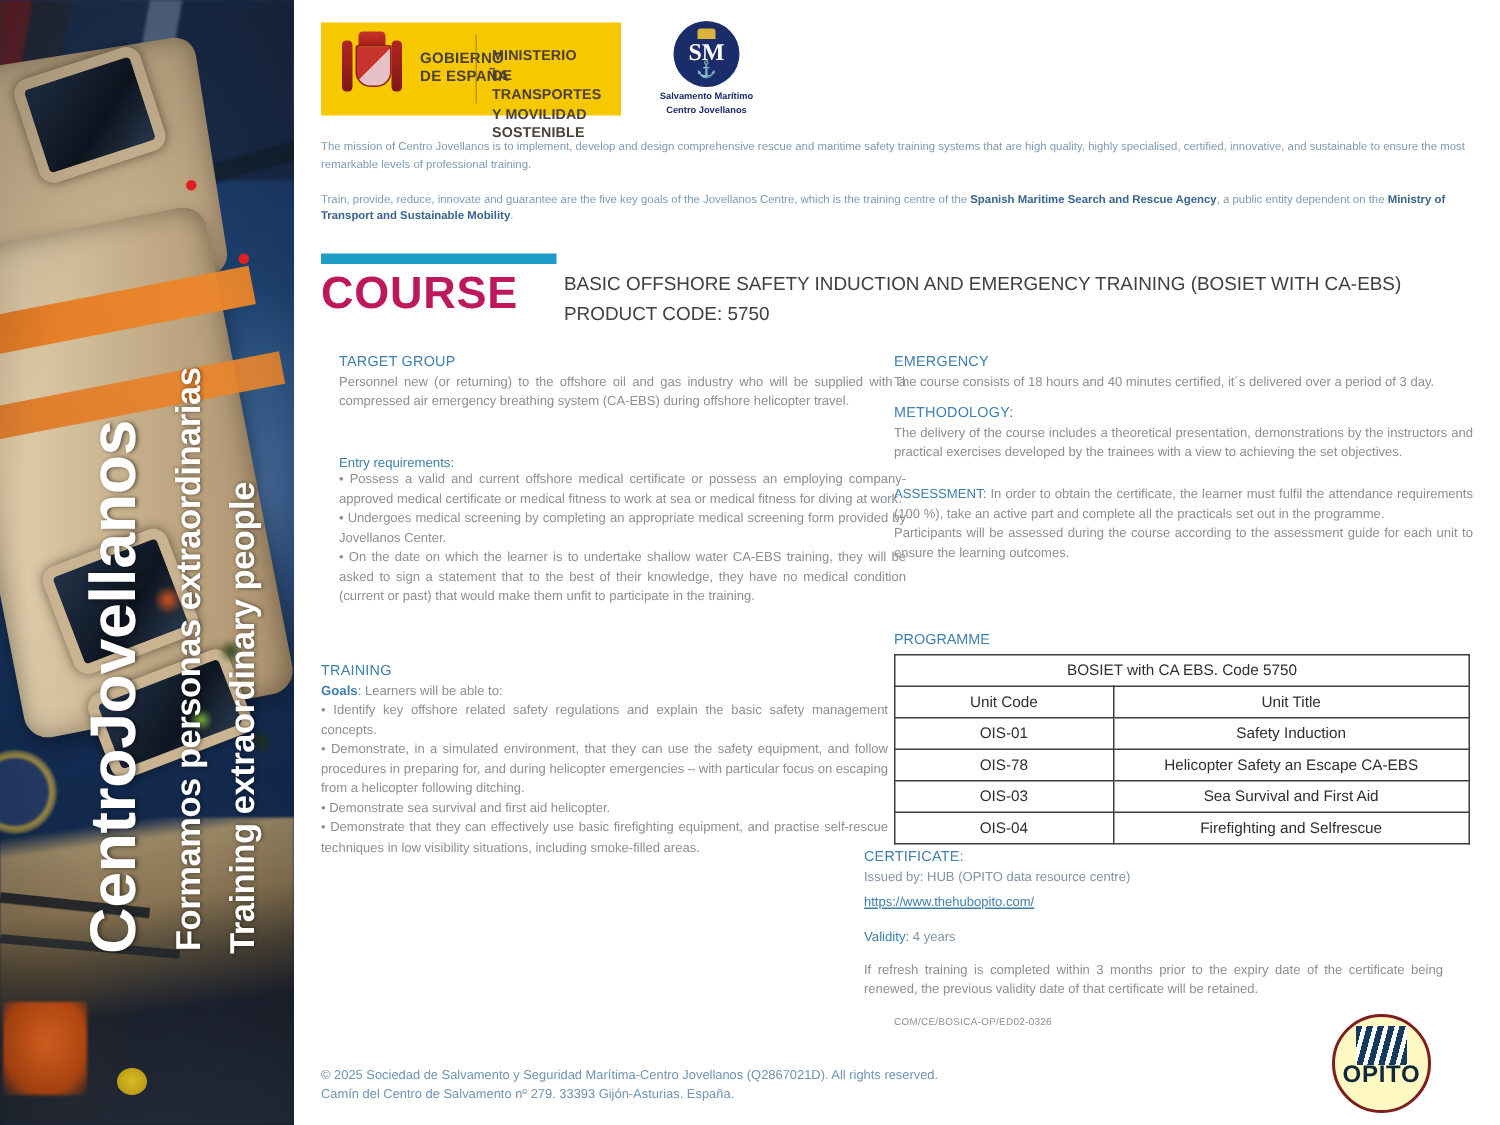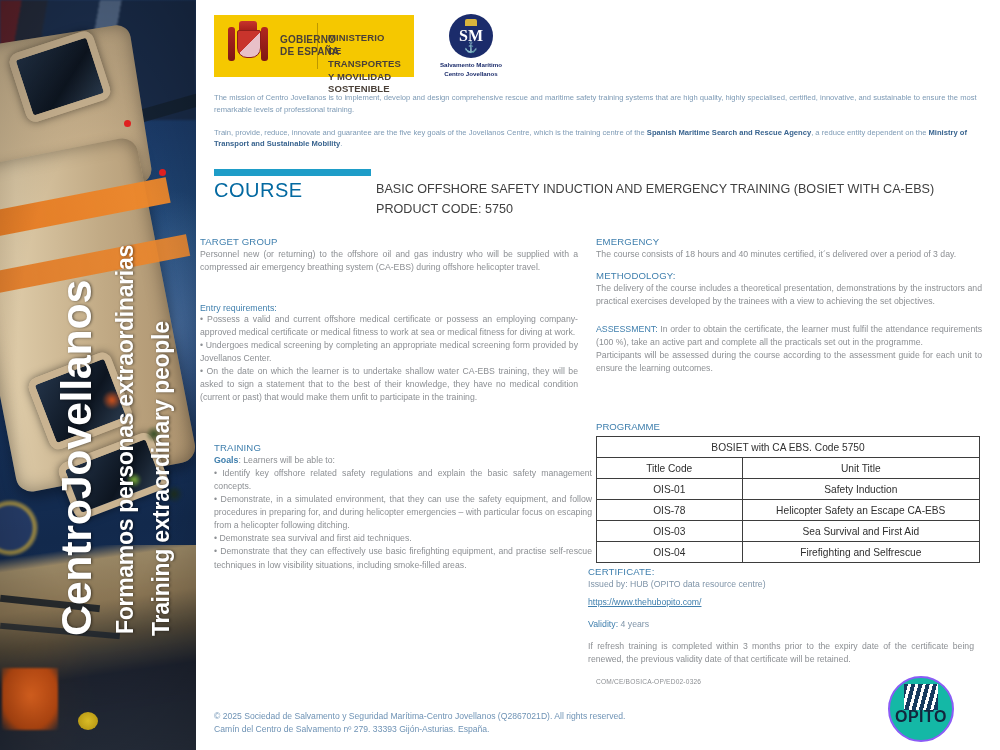--- a/index.html
+++ b/index.html
@@ -241,31 +241,31 @@
   #mission p { margin: 4px 0 11px 0; }
   #mission b { color:#3a6590; }
 
   
   #teal-bar {
     position: absolute; left: 18px; top: 169px;
     width: 157px; height: 7px; background: #1e9dc8;
   }
   #course-word {
     position: absolute; left: 18px; top: 179px;
-    font-size: 20px; font-weight: normal; color: #0369a1;
+    font-size: 30px; font-weight: bold; color: #be185d;
     letter-spacing: .5px;
   }
   #course-title {
     position: absolute; left: 180px; top: 180px; width: 610px;
     color: #404040; font-size: 12.6px; line-height: 1.55;
   }
 
   
   .col { position: absolute; top: 236px; }
-  #col-left  { left: 4px;  width: 378px; }
+  #col-left  { left: 30px;  width: 378px; }
   #col-right { left: 400px; width: 386px; }
 
   .sec-head {
     color: #3f7fad; font-size: 9.6px; letter-spacing: .15px;
     margin: 0 0 1px 0;
   }
   .body-txt {
     color: #8c8f93; font-size: 8.7px; line-height: 1.5;
     text-align: justify; margin: 0;
   }
@@ -285,34 +285,34 @@
   }
   #prog-table td {
     border: 1px solid #3d3d3d;
     text-align: center;
     color: #2f2f2f;
     font-size: 10.2px;
     padding: 4.5px 2px;
   }
   #prog-table .col-code { width: 38%; }
 
-  #cert-block { position:absolute; left:392px; top:566px; width:386px; }
+  #cert-block { position:absolute; left:380px; top:566px; width:386px; }
   #cert-block .lnk {
     color:#3f7fad; text-decoration: underline; font-size:8.7px;
   }
   #doccode {
     position:absolute; left:400px; top:678px;
     color:#8c8f93; font-size:6.6px; letter-spacing:.2px;
   }
 
   
   #opito {
     position:absolute; left: 692px; top: 676px;
     width: 62px; height: 62px; border-radius: 50%;
-    border: 2px solid #8b5cf6; overflow: hidden; background:#14b8a6;
+    border: 2px solid #7f1d1d; overflow: hidden; background:#fef9c3;
   }
   #opito .bars {
     position:absolute; left: 14px; top: 6px; width: 34px; height: 26px;
     background: repeating-linear-gradient(105deg, #163a5e 0 4px, #ffffff 4px 7px);
   }
   #opito .word {
     position:absolute; left:0; right:0; top: 30px;
     text-align:center; color:#12263d;
     font-size: 16px; font-weight: bold; letter-spacing: .5px;
   }
@@ -387,21 +387,21 @@
       <div class="sm-cap">Salvamento Marítimo</div>
       <div class="sm-cap">Centro Jovellanos</div>
     </div>
   </div>
 
   <div id="mission">
     <p>
       <span>The mission of Centro Jovellanos is to implement, develop and design comprehensive rescue and maritime safety training systems that are high quality, highly specialised, certified, innovative, and sustainable to ensure the most remarkable levels of professional training.</span>
     </p>
     <p>
-      <span>Train, provide, reduce, innovate and guarantee are the five key goals of the Jovellanos Centre, which is the training centre of the </span><b>Spanish Maritime Search and Rescue Agency</b><span>, a reduce entity dependent on the </span><b>Ministry of Transport and Sustainable Mobility</b><span>.</span>
+      <span>Train, provide, reduce, innovate and guarantee are the five key goals of the Jovellanos Centre, which is the training centre of the </span><b>Spanish Maritime Search and Rescue Agency</b><span>, a public entity dependent on the </span><b>Ministry of Transport and Sustainable Mobility</b><span>.</span>
     </p>
   </div>
 
   <div id="teal-bar"></div>
   <div id="course-word">COURSE</div>
   <div id="course-title">
     <div>BASIC OFFSHORE SAFETY INDUCTION AND EMERGENCY TRAINING (BOSIET WITH CA-EBS)</div>
     <div>PRODUCT CODE: 5750</div>
   </div>
 
@@ -412,21 +412,21 @@
     <p class="body-txt">• Possess a valid and current offshore medical certificate or possess an employing company-approved medical certificate or medical fitness to work at sea or medical fitness for diving at work.</p>
     <p class="body-txt">• Undergoes medical screening by completing an appropriate medical screening form provided by Jovellanos Center.</p>
     <p class="body-txt">• On the date on which the learner is to undertake shallow water CA-EBS training, they will be asked to sign a statement that to the best of their knowledge, they have no medical condition (current or past) that would make them unfit to participate in the training.</p>
   </div>
 
   <div id="training-block">
     <div class="sec-head">TRAINING</div>
     <p class="body-txt"><b class="sub-head">Goals</b><span>: Learners will be able to:</span></p>
     <p class="body-txt">• Identify key offshore related safety regulations and explain the basic safety management concepts.</p>
     <p class="body-txt">• Demonstrate, in a simulated environment, that they can use the safety equipment, and follow procedures in preparing for, and during helicopter emergencies – with particular focus on escaping from a helicopter following ditching.</p>
-    <p class="body-txt">• Demonstrate sea survival and first aid techniques.</p>
+    <p class="body-txt">• Demonstrate sea survival and first aid helicopter.</p>
     <p class="body-txt">• Demonstrate that they can effectively use basic firefighting equipment, and practise self-rescue techniques in low visibility situations, including smoke-filled areas.</p>
   </div>
 
   <div class="col" id="col-right">
     <div class="sec-head">EMERGENCY</div>
     <p class="body-txt">The course consists of 18 hours and 40 minutes certified, it´s delivered over a period of 3 day.</p>
     <div class="gap"></div>
     <div class="sec-head">METHODOLOGY:</div>
     <p class="body-txt">The delivery of the course includes a theoretical presentation, demonstrations by the instructors and practical exercises developed by the trainees with a view to achieving the set objectives.</p>
     <div class="gap-lg"></div>
@@ -434,21 +434,21 @@
     <p class="body-txt">Participants will be assessed during the course according to the assessment guide for each unit to ensure the learning outcomes.</p>
   </div>
 
   <div id="prog-head">PROGRAMME</div>
   <table id="prog-table">
     <tbody>
       <tr>
         <td colspan="2">BOSIET with CA EBS. Code 5750</td>
       </tr>
       <tr>
-        <td class="col-code">Title Code</td>
+        <td class="col-code">Unit Code</td>
         <td>Unit Title</td>
       </tr>
       <tr>
         <td class="col-code">OIS-01</td>
         <td>Safety Induction</td>
       </tr>
       <tr>
         <td class="col-code">OIS-78</td>
         <td>Helicopter Safety an Escape CA-EBS</td>
       </tr>

